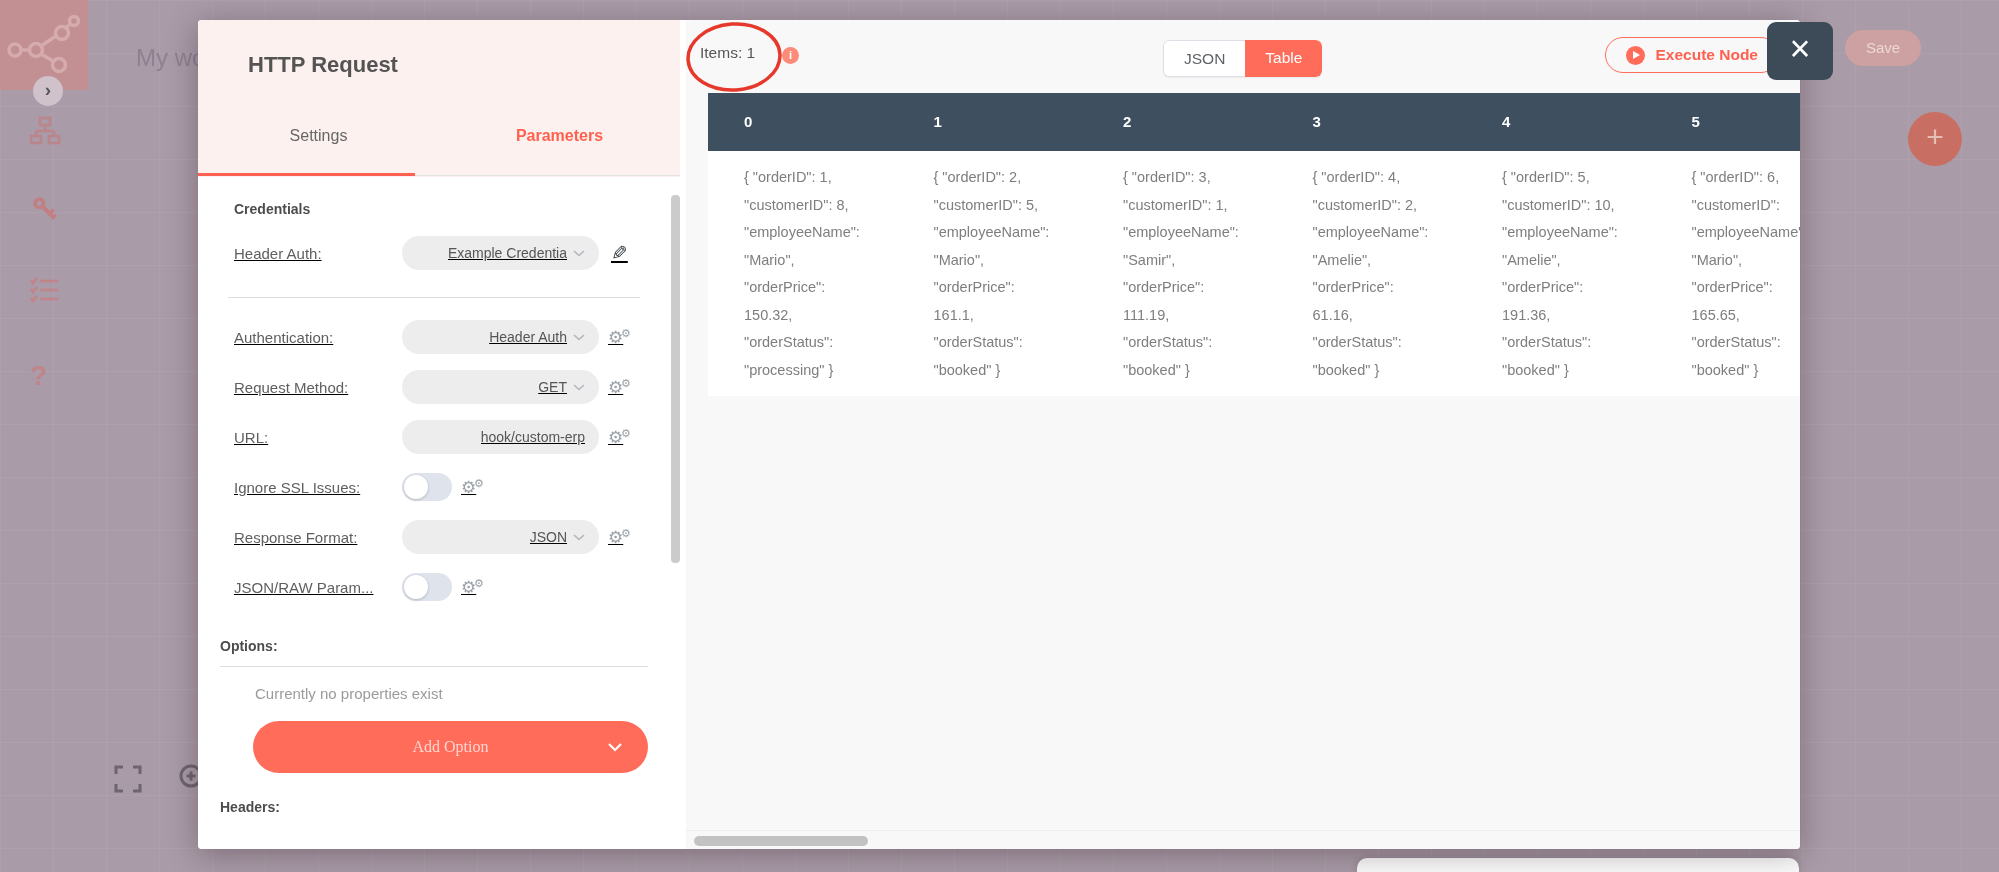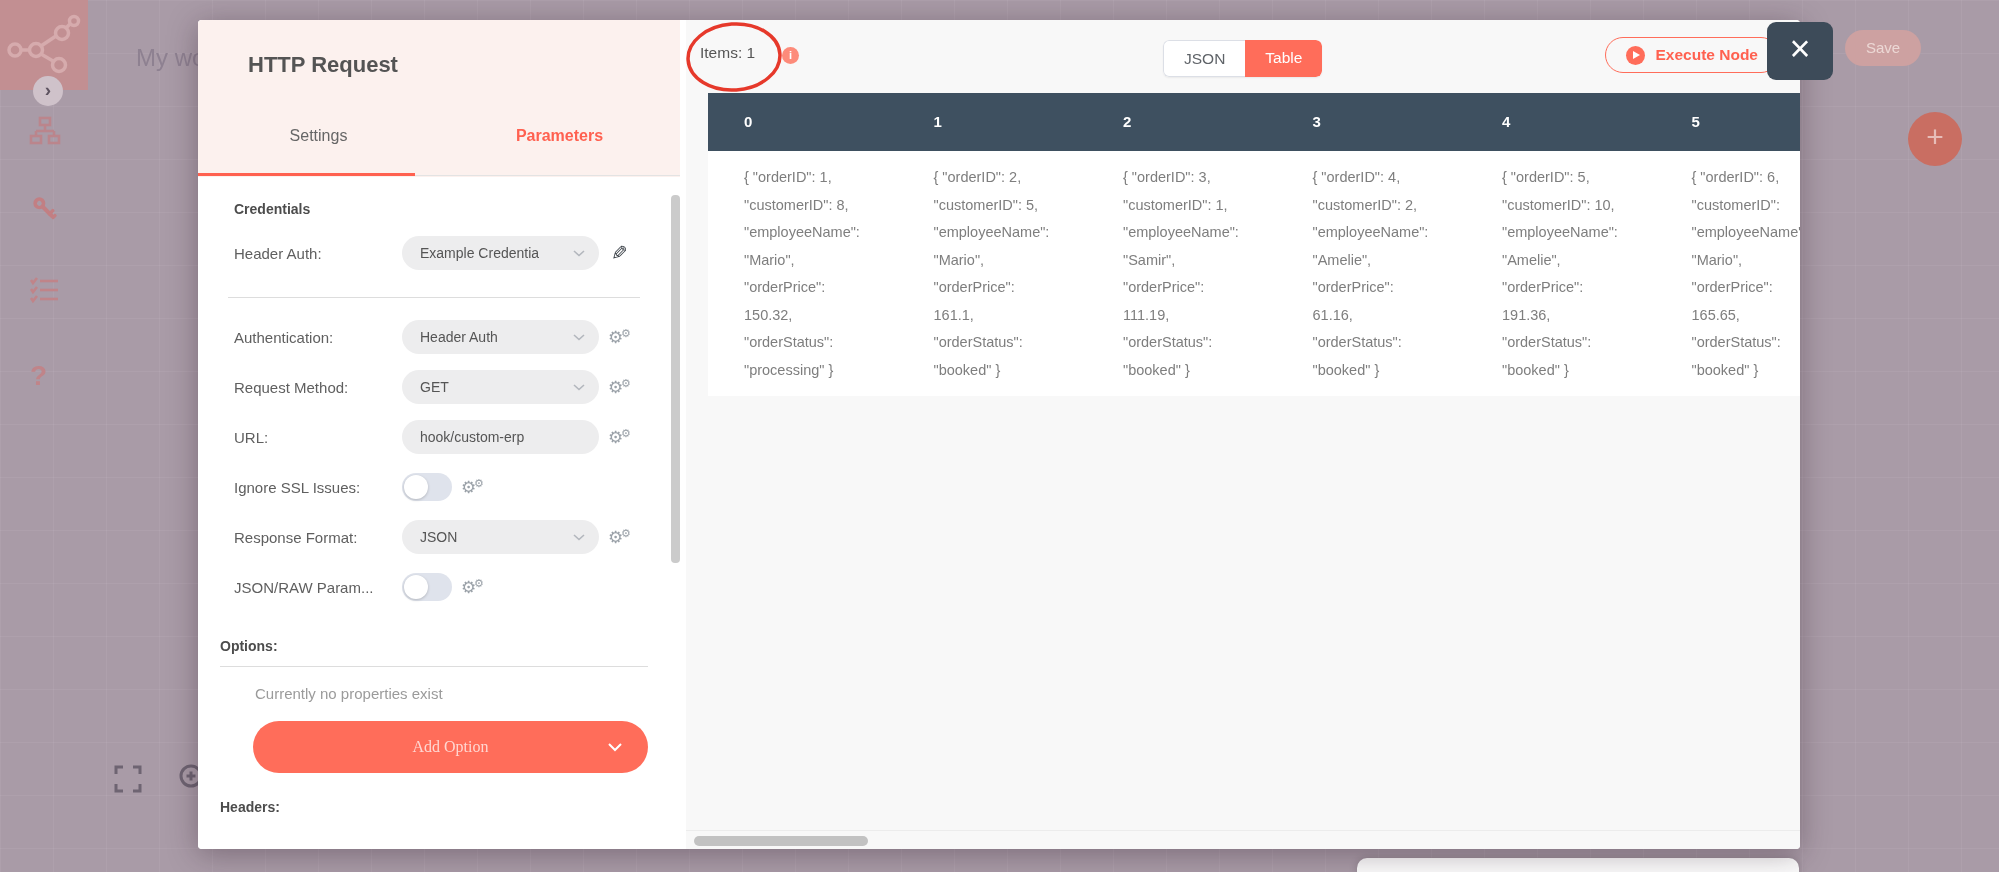--- a/index.html
+++ b/index.html
@@ -34,25 +34,25 @@
   .modal-title { position:absolute; left:50px; top:32px; font-size:22px; font-weight:600; color:#545454; }
   .tab-row { position:absolute; left:0; top:98px; width:100%; height:36px; display:flex; }
   .tab { flex:1; text-align:center; font-size:16px; line-height:36px; color:#666; cursor:default; }
   .tab.active { color:#ff6150; font-weight:bold; }
   .tab-row-border { position:absolute; left:0; top:155px; width:100%; height:1px; background:#e3e3e3; }
   .tab-underline { position:absolute; left:0; top:153px; width:217px; height:3px; background:#ff6150; }
 
   .panel-body { position:relative; height:672px; overflow:hidden; }
   .sec-heading { margin:24px 0 0 36px; font-size:14px; font-weight:bold; color:#4c4c4c; }
   .sec-heading.opt { margin:26px 0 0 22px; }
-  .form-row { display:flex; align-items:center; height:50px; padding-left:36px; }
+  .form-row { display:flex; align-items:center; height:50px; padding-left:36px;text-decoration:underline; }
   .form-row.cred { height:56px; margin-top:8px; }
   .form-label { width:168px; font-size:15px; color:#5f5f5f; white-space:nowrap; overflow:hidden; }
   .pill { width:197px; height:34px; background:#ededee; border-radius:17px; display:flex;
-    align-items:center; justify-content:space-between; padding:0 14px 0 18px; font-size:14px; color:#555; }
+    align-items:center; justify-content:flex-end; padding:0 14px 0 18px; font-size:14px; color:#555; }
   .pill .val { white-space:nowrap; overflow:hidden; }
   .chev { flex:0 0 auto; margin-left:6px; }
   .toggle { width:50px; height:28px; border-radius:14px; background:#dfe3ec; position:relative; }
   .toggle .knob { position:absolute; left:2px; top:2px; width:24px; height:24px; border-radius:50%;
     background:#fff; box-shadow:0 1px 3px rgba(0,0,0,.2); }
   .gears { position:relative; margin-left:9px; width:28px; color:#9aa1a8; font-size:17px; line-height:17px; }
   .gears .g2 { position:absolute; top:-4px; left:13px; font-size:11px; }
   .pencil { margin-left:12px; font-size:20px; color:#3b4148; transform:scaleX(-1); display:inline-block; }
   .hr1 { margin:16px 0 0 30px; width:412px; border-top:1px solid #ddd; }
   .hr2 { margin:12px 0 0 22px; width:428px; border-top:1px solid #ddd; }

